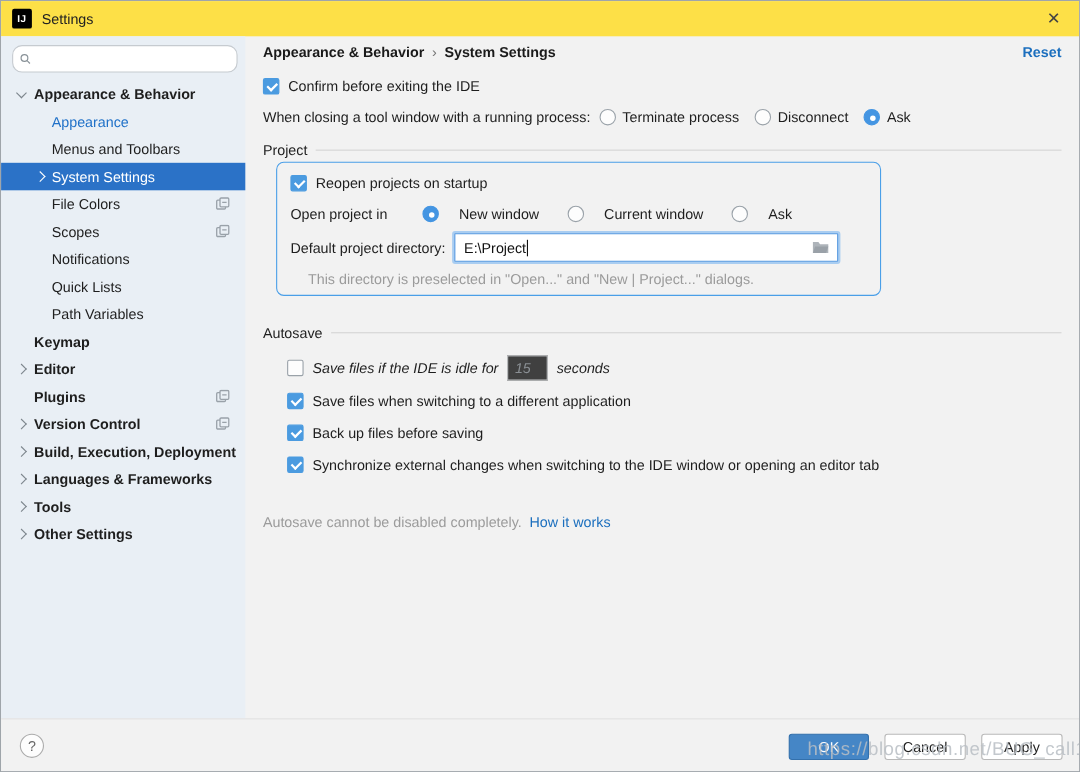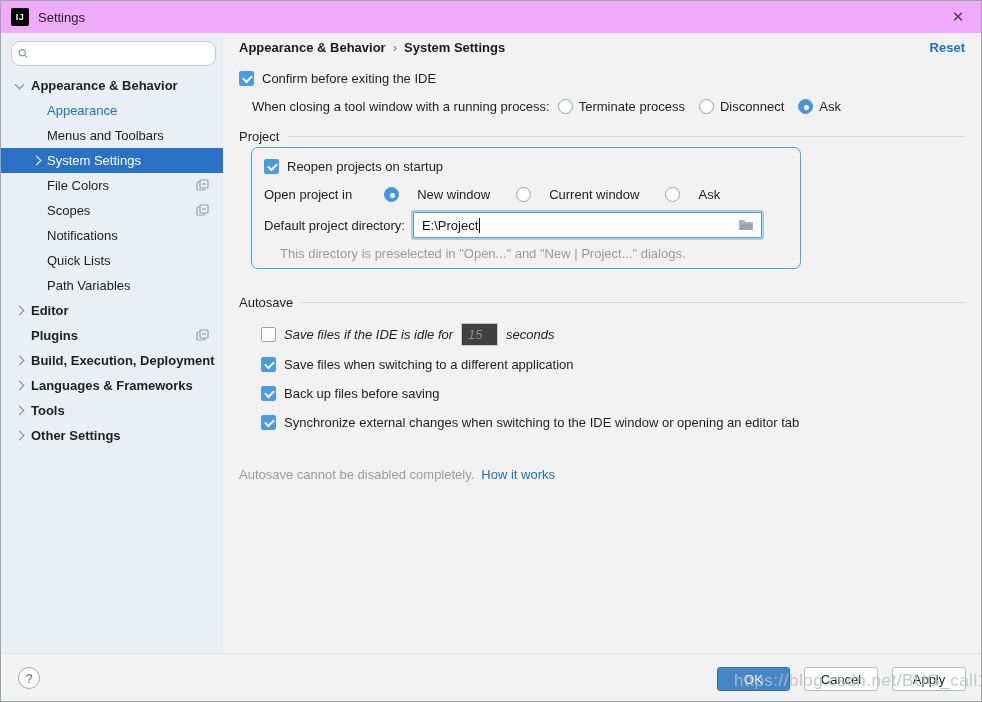--- a/index.html
+++ b/index.html
@@ -3,21 +3,21 @@
 <meta charset="utf-8">
 <style>
   * { margin:0; padding:0; box-sizing:border-box; }
   html,body { width:982px; height:702px; font-family:"Liberation Sans", sans-serif; }
   .window {
     position:relative; width:982px; height:702px; background:#F2F2F2;
     border:1px solid #9FA5AA; overflow:hidden; font-size:13px; color:#1E1E1E;
   }
 
   
-  .titlebar { position:absolute; left:0; top:0; right:0; height:32px; background:#f0abfc; display:flex; align-items:center; padding-left:10px; }
+  .titlebar { position:absolute; left:0; top:0; right:0; height:32px; background:#fde047; display:flex; align-items:center; padding-left:10px; }
   .app-icon { width:18px; height:18px; background:#000; color:#fff; font-weight:bold; font-size:9px; display:flex; align-items:center; justify-content:center; border-radius:2px; letter-spacing:0.5px; }
   .title-text { margin-left:9px; color:#222; }
   .close-btn { position:absolute; right:0; top:0; width:46px; height:31px; display:flex; align-items:center; justify-content:center; color:#444; font-size:15px; cursor:pointer; }
 
   
   .sidebar { position:absolute; left:0; top:32px; width:222px; height:621px; background:#E9EFF5; }
   .searchbox { position:absolute; left:10px; top:8px; width:205px; height:25px; background:#FFFFFF; border:1px solid #C6CBD0; border-radius:9px; display:flex; align-items:center; padding:0 6px; }
   .searchbox input { border:none; outline:none; flex:1; font-size:13px; background:transparent; margin-left:5px; font-family:"Liberation Sans", sans-serif; }
   .tree { position:absolute; left:0; top:40px; right:0; }
   .tree-row { position:relative; height:25px; display:flex; align-items:center; cursor:pointer; }
@@ -135,25 +135,37 @@
         <div class="tree-row lvl1">
           <span class="lbl">Notifications</span>
         </div>
         <div class="tree-row lvl1">
           <span class="lbl">Quick Lists</span>
         </div>
         <div class="tree-row lvl1">
           <span class="lbl">Path Variables</span>
         </div>
         <div class="tree-row lvl0">
+          <span class="lbl">Keymap</span>
+        </div>
+        <div class="tree-row lvl0">
           <span class="chev right"></span>
           <span class="lbl">Editor</span>
         </div>
         <div class="tree-row lvl0">
           <span class="lbl">Plugins</span>
+          <span class="shared-ico"><svg width="13" height="13" viewBox="0 0 13 13">
+              <rect x="1" y="3" width="8" height="8" rx="1" fill="none" stroke="#99A1A9" stroke-width="1.2"></rect>
+              <rect x="4" y="1" width="8" height="8" rx="1" fill="#E9EFF5" stroke="#99A1A9" stroke-width="1.2"></rect>
+              <line x1="6" y1="5" x2="10" y2="5" stroke="#99A1A9" stroke-width="1.2"></line>
+            </svg></span>
+        </div>
+        <div class="tree-row lvl0">
+          <span class="chev right"></span>
+          <span class="lbl">Version Control</span>
           <span class="shared-ico"><svg width="13" height="13" viewBox="0 0 13 13">
               <rect x="1" y="3" width="8" height="8" rx="1" fill="none" stroke="#99A1A9" stroke-width="1.2"></rect>
               <rect x="4" y="1" width="8" height="8" rx="1" fill="#E9EFF5" stroke="#99A1A9" stroke-width="1.2"></rect>
               <line x1="6" y1="5" x2="10" y2="5" stroke="#99A1A9" stroke-width="1.2"></line>
             </svg></span>
         </div>
         <div class="tree-row lvl0">
           <span class="chev right"></span>
           <span class="lbl">Build, Execution, Deployment</span>
         </div>
@@ -177,21 +189,21 @@
     <div class="breadcrumb">
       <span>Appearance &amp; Behavior</span><span class="sep">›</span><span>System Settings</span>
       <span class="reset-link">Reset</span>
     </div>
 
     <div class="row" style="top:38px;">
       <span class="cb on"></span>
       <span class="cb-label">Confirm before exiting the IDE</span>
     </div>
 
-    <div class="row" style="top:66px;margin-left:13px;">
+    <div class="row" style="top:66px;">
       <span>When closing a tool window with a running process:</span>
       <span style="width:8px;"></span>
       <span class="radio"></span>
       <span class="radio-label">Terminate process</span>
       <span class="radio"></span>
       <span class="radio-label">Disconnect</span>
       <span class="radio on"></span>
       <span class="radio-label">Ask</span>
     </div>
 

